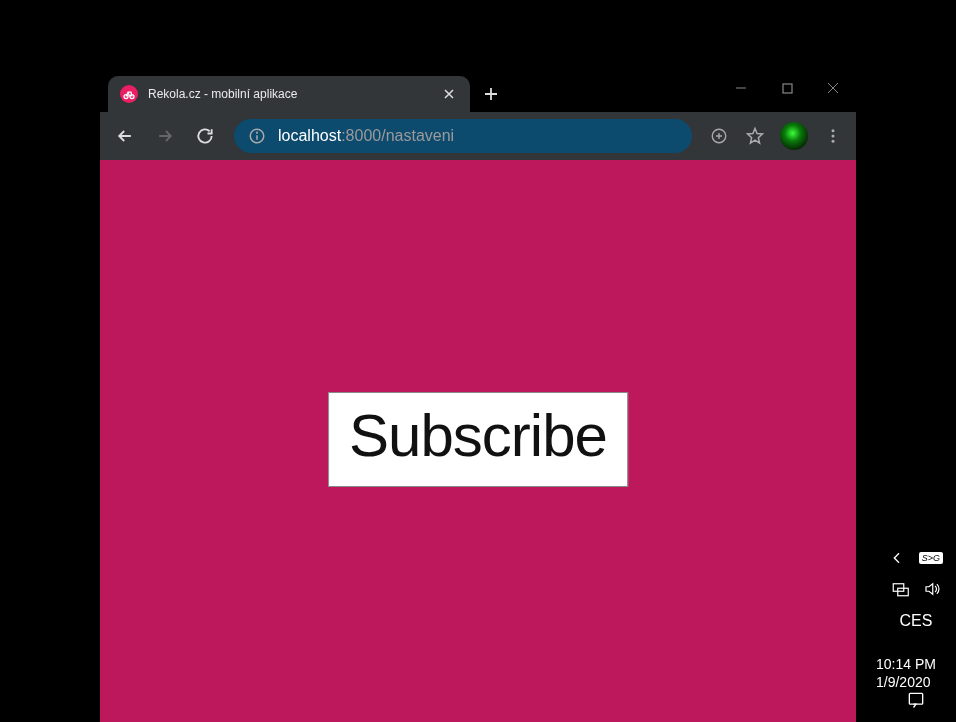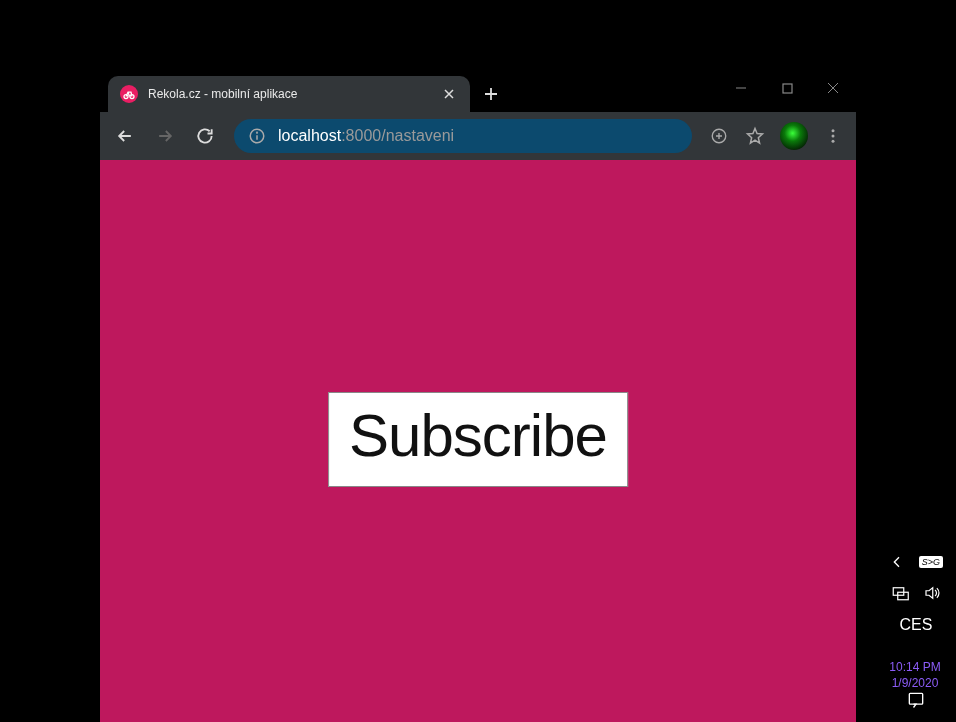--- a/index.html
+++ b/index.html
@@ -232,23 +232,23 @@
       cursor: pointer;
     }
 
     .sys-ime {
       font-size: 16px;
       color: #fff;
       margin-bottom: 26px;
     }
 
     .sys-time, .sys-date {
-      font-size: 12px;
-      color: #8b5cf6;
-      text-align: center;
+      font-size: 14px;
+      color: #ffffff;
+      text-align: left;
       width: 100%;
       padding-right: 2px;
     }
     .sys-time { margin-bottom: 2px; }
     .sys-date { }
 
     .notif-icon {
       align-self: center;
       margin-bottom: 2px;
     }

